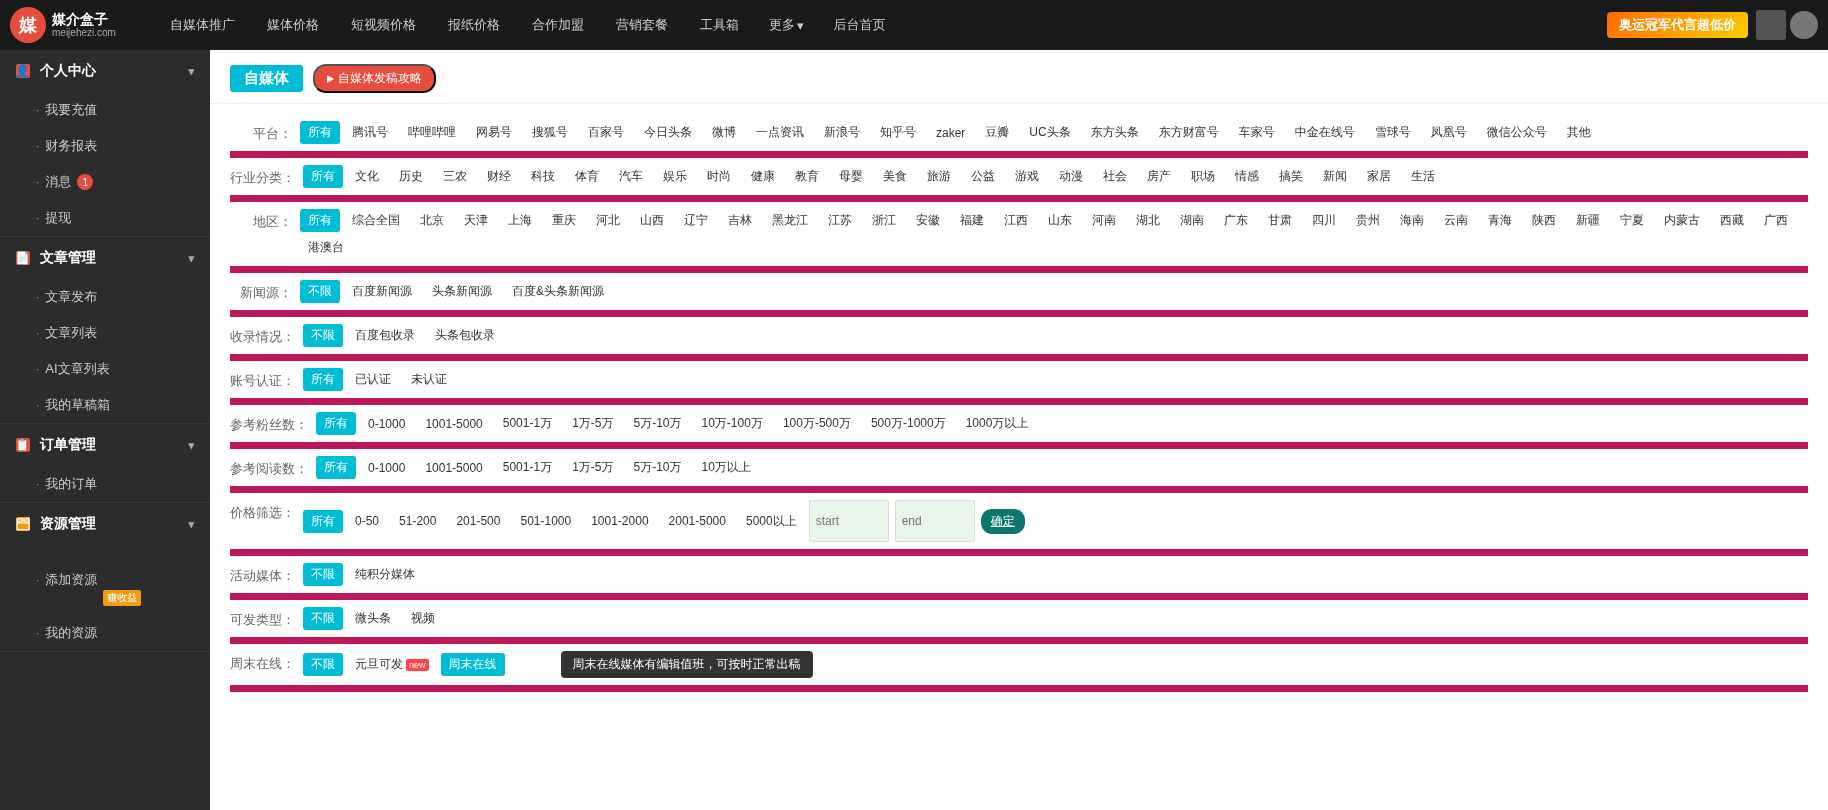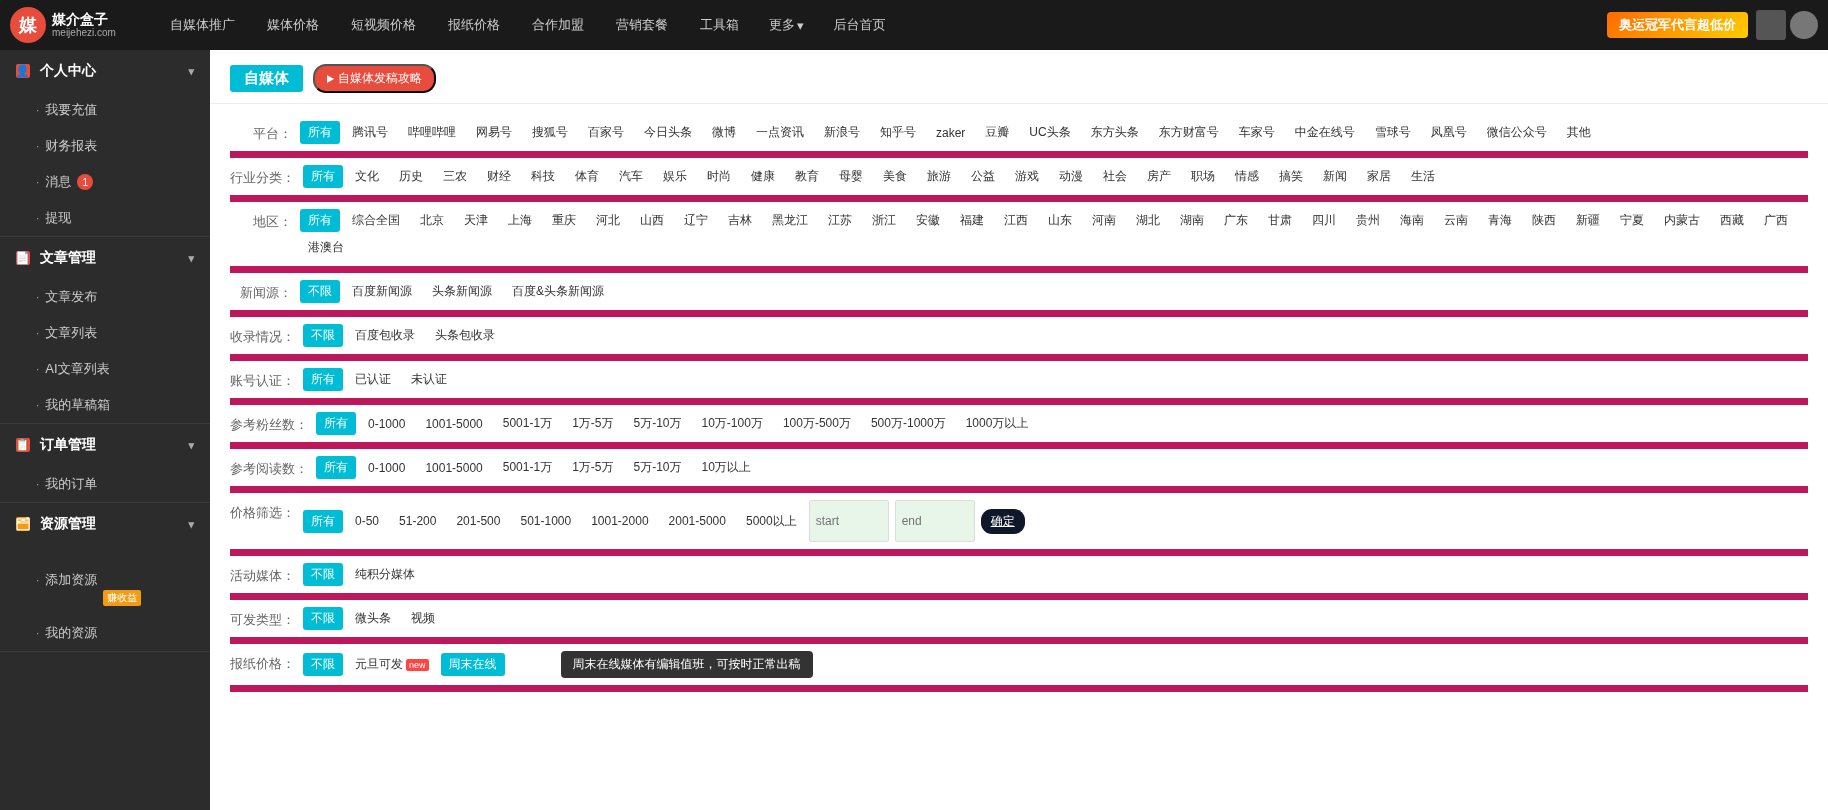--- a/index.html
+++ b/index.html
@@ -220,21 +220,21 @@
     .price-input {
       width: 80px;
       height: 40px;
       border: 1px solid #ddd;
       padding: 20px 6px;
       font-size: 12px;
       background: #e8f5e9;
       border-radius: 2px;
     }
     .confirm-btn {
-      background: #0f172a;
+      background: #0f766e;
       color: white;
       border: none;
       padding: 4px 10px;
       border-radius: 11px;
       cursor: pointer;
       font-size: 12px;
       text-decoration: underline;
     }
 
     
@@ -593,21 +593,21 @@
       <div class="filter-row">
         <span class="filter-label">可发类型：</span>
         <div class="filter-tags">
           <button class="tag active">不限</button>
           <button class="tag">微头条</button>
           <button class="tag">视频</button>
         </div>
       </div>
 
       <div class="filter-row">
-        <span class="filter-label">报纸价格：</span>
+        <span class="filter-label">周末在线：</span>
         <div class="filter-tags">
           <button class="tag active">不限</button>
           <button class="tag">
             <span class="tag-inline-label">
               <span>元旦可发</span>
               <span class="tag-new">new</span>
             </span>
           </button>
           <div class="tooltip-bar">
             <button class="tag" style="background:#00bcd4;color:white;">周末在线</button>

